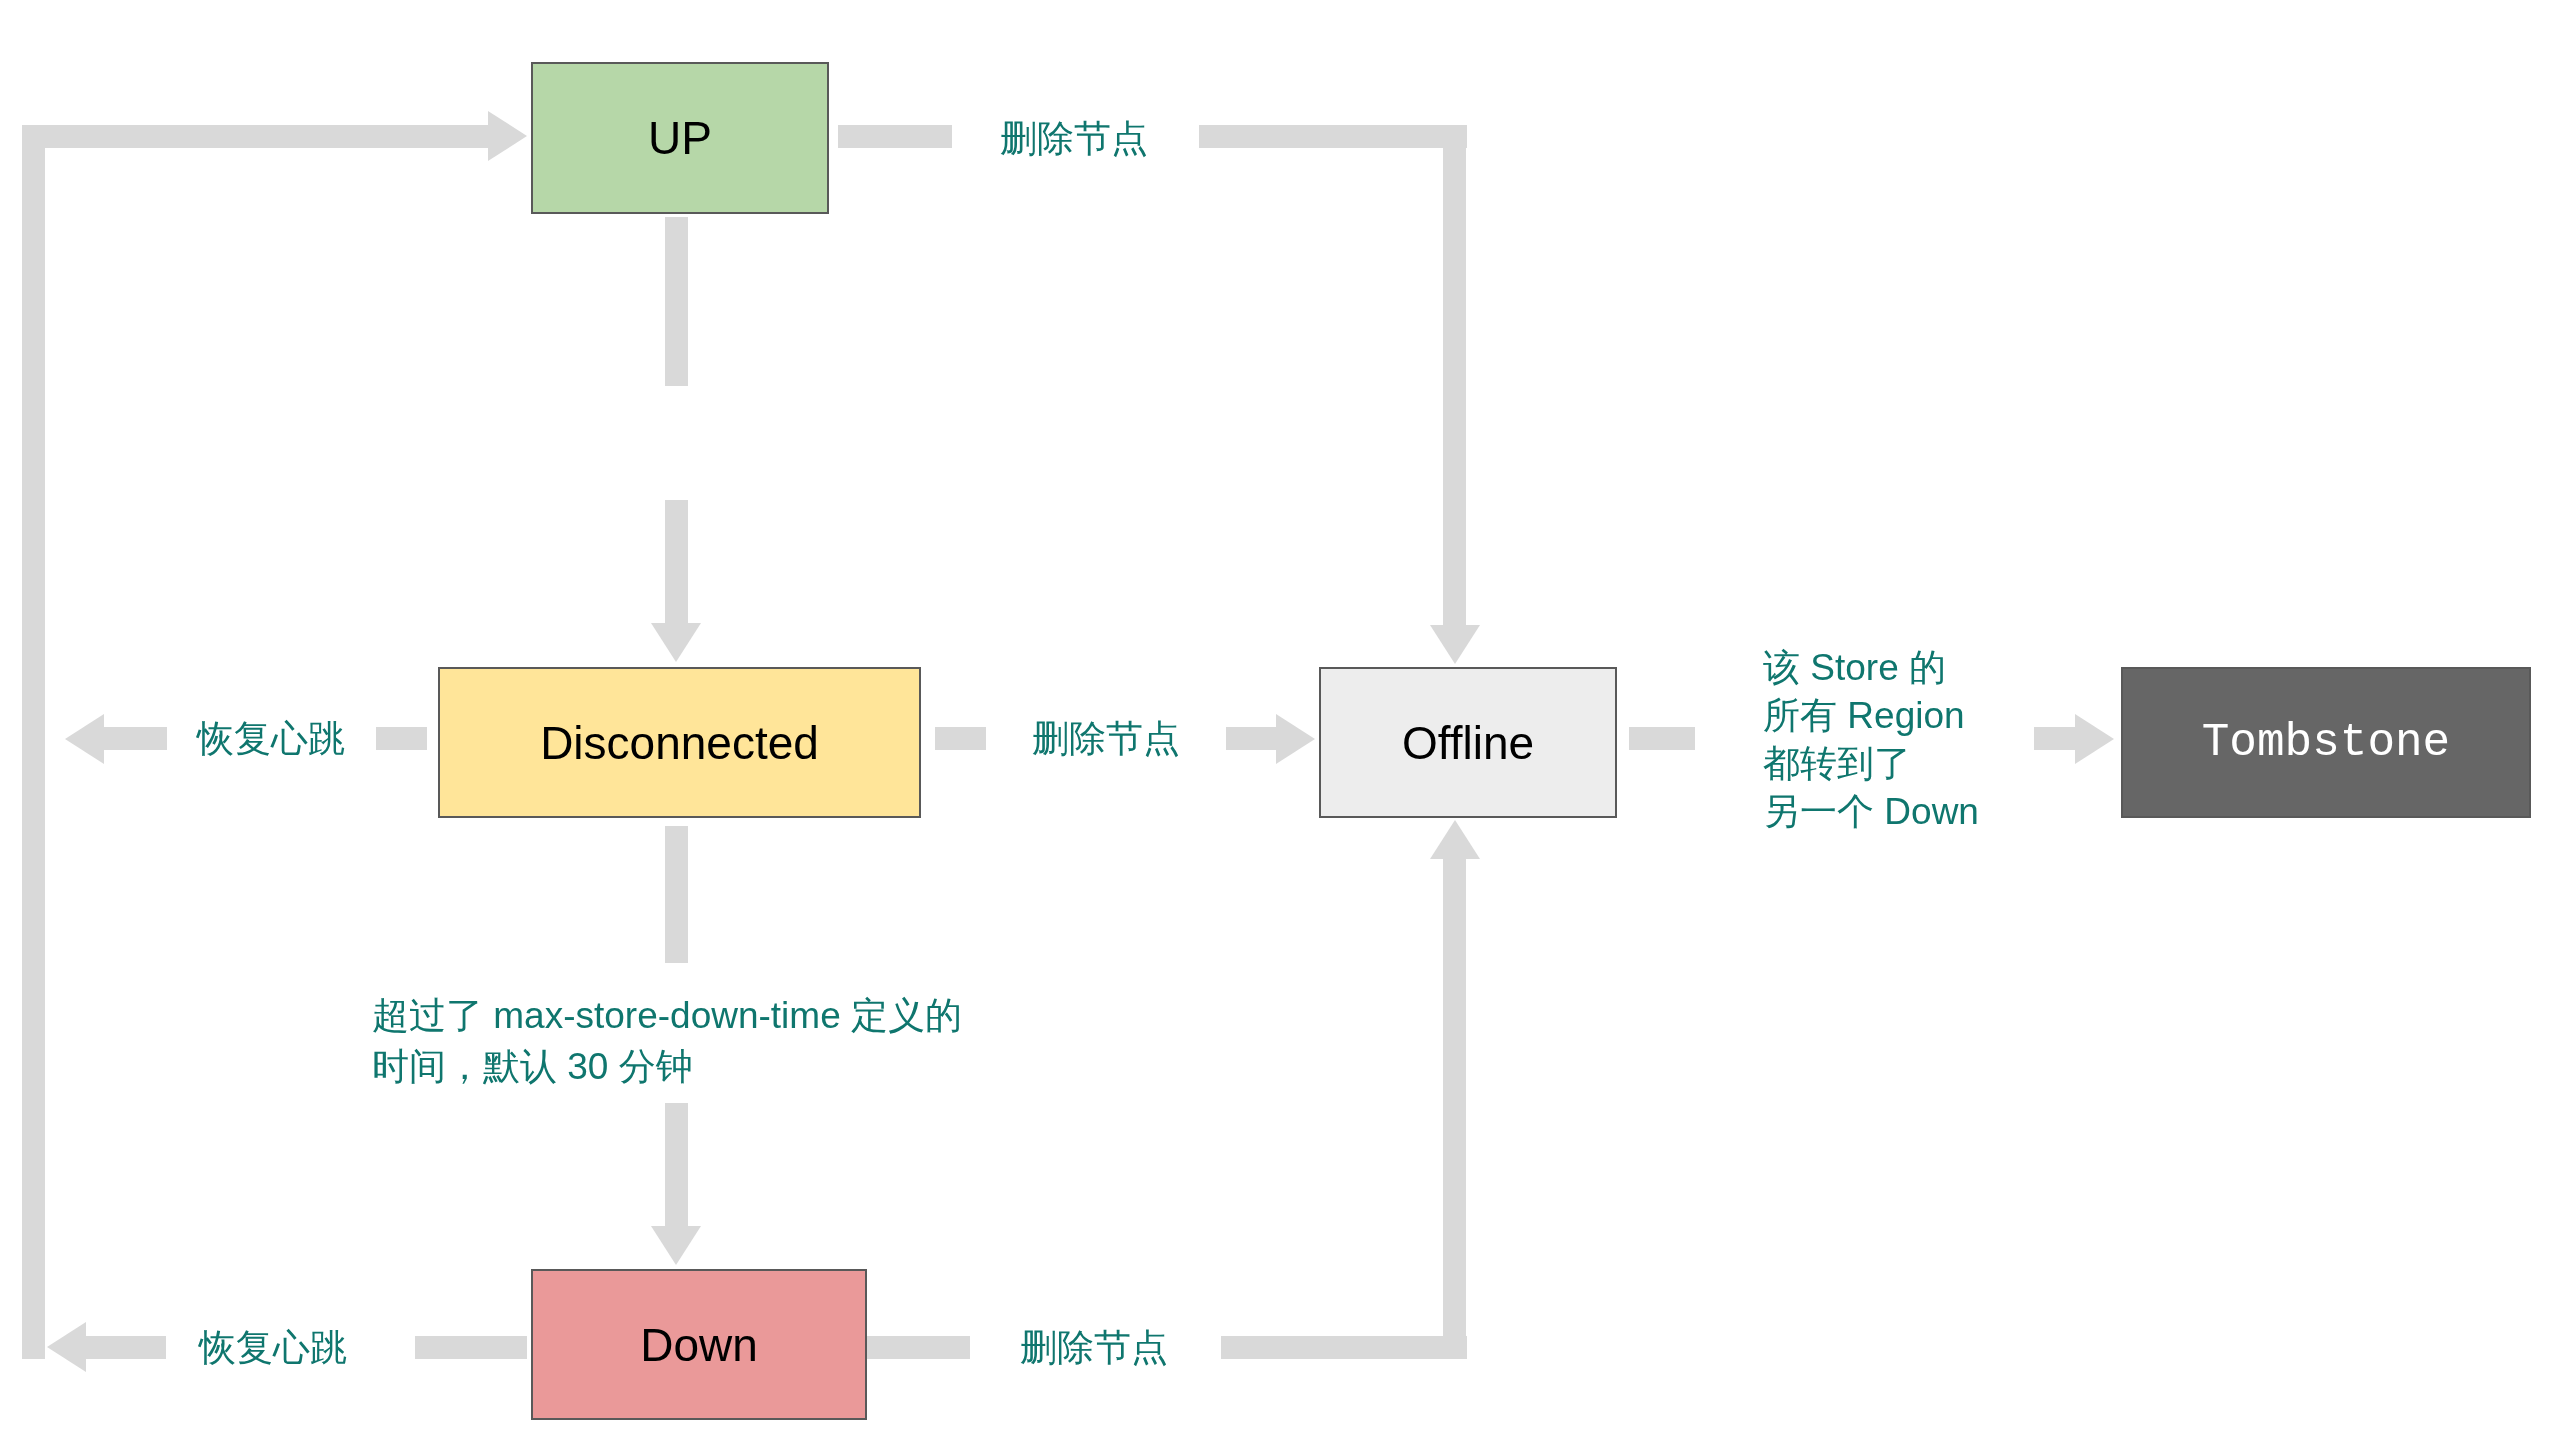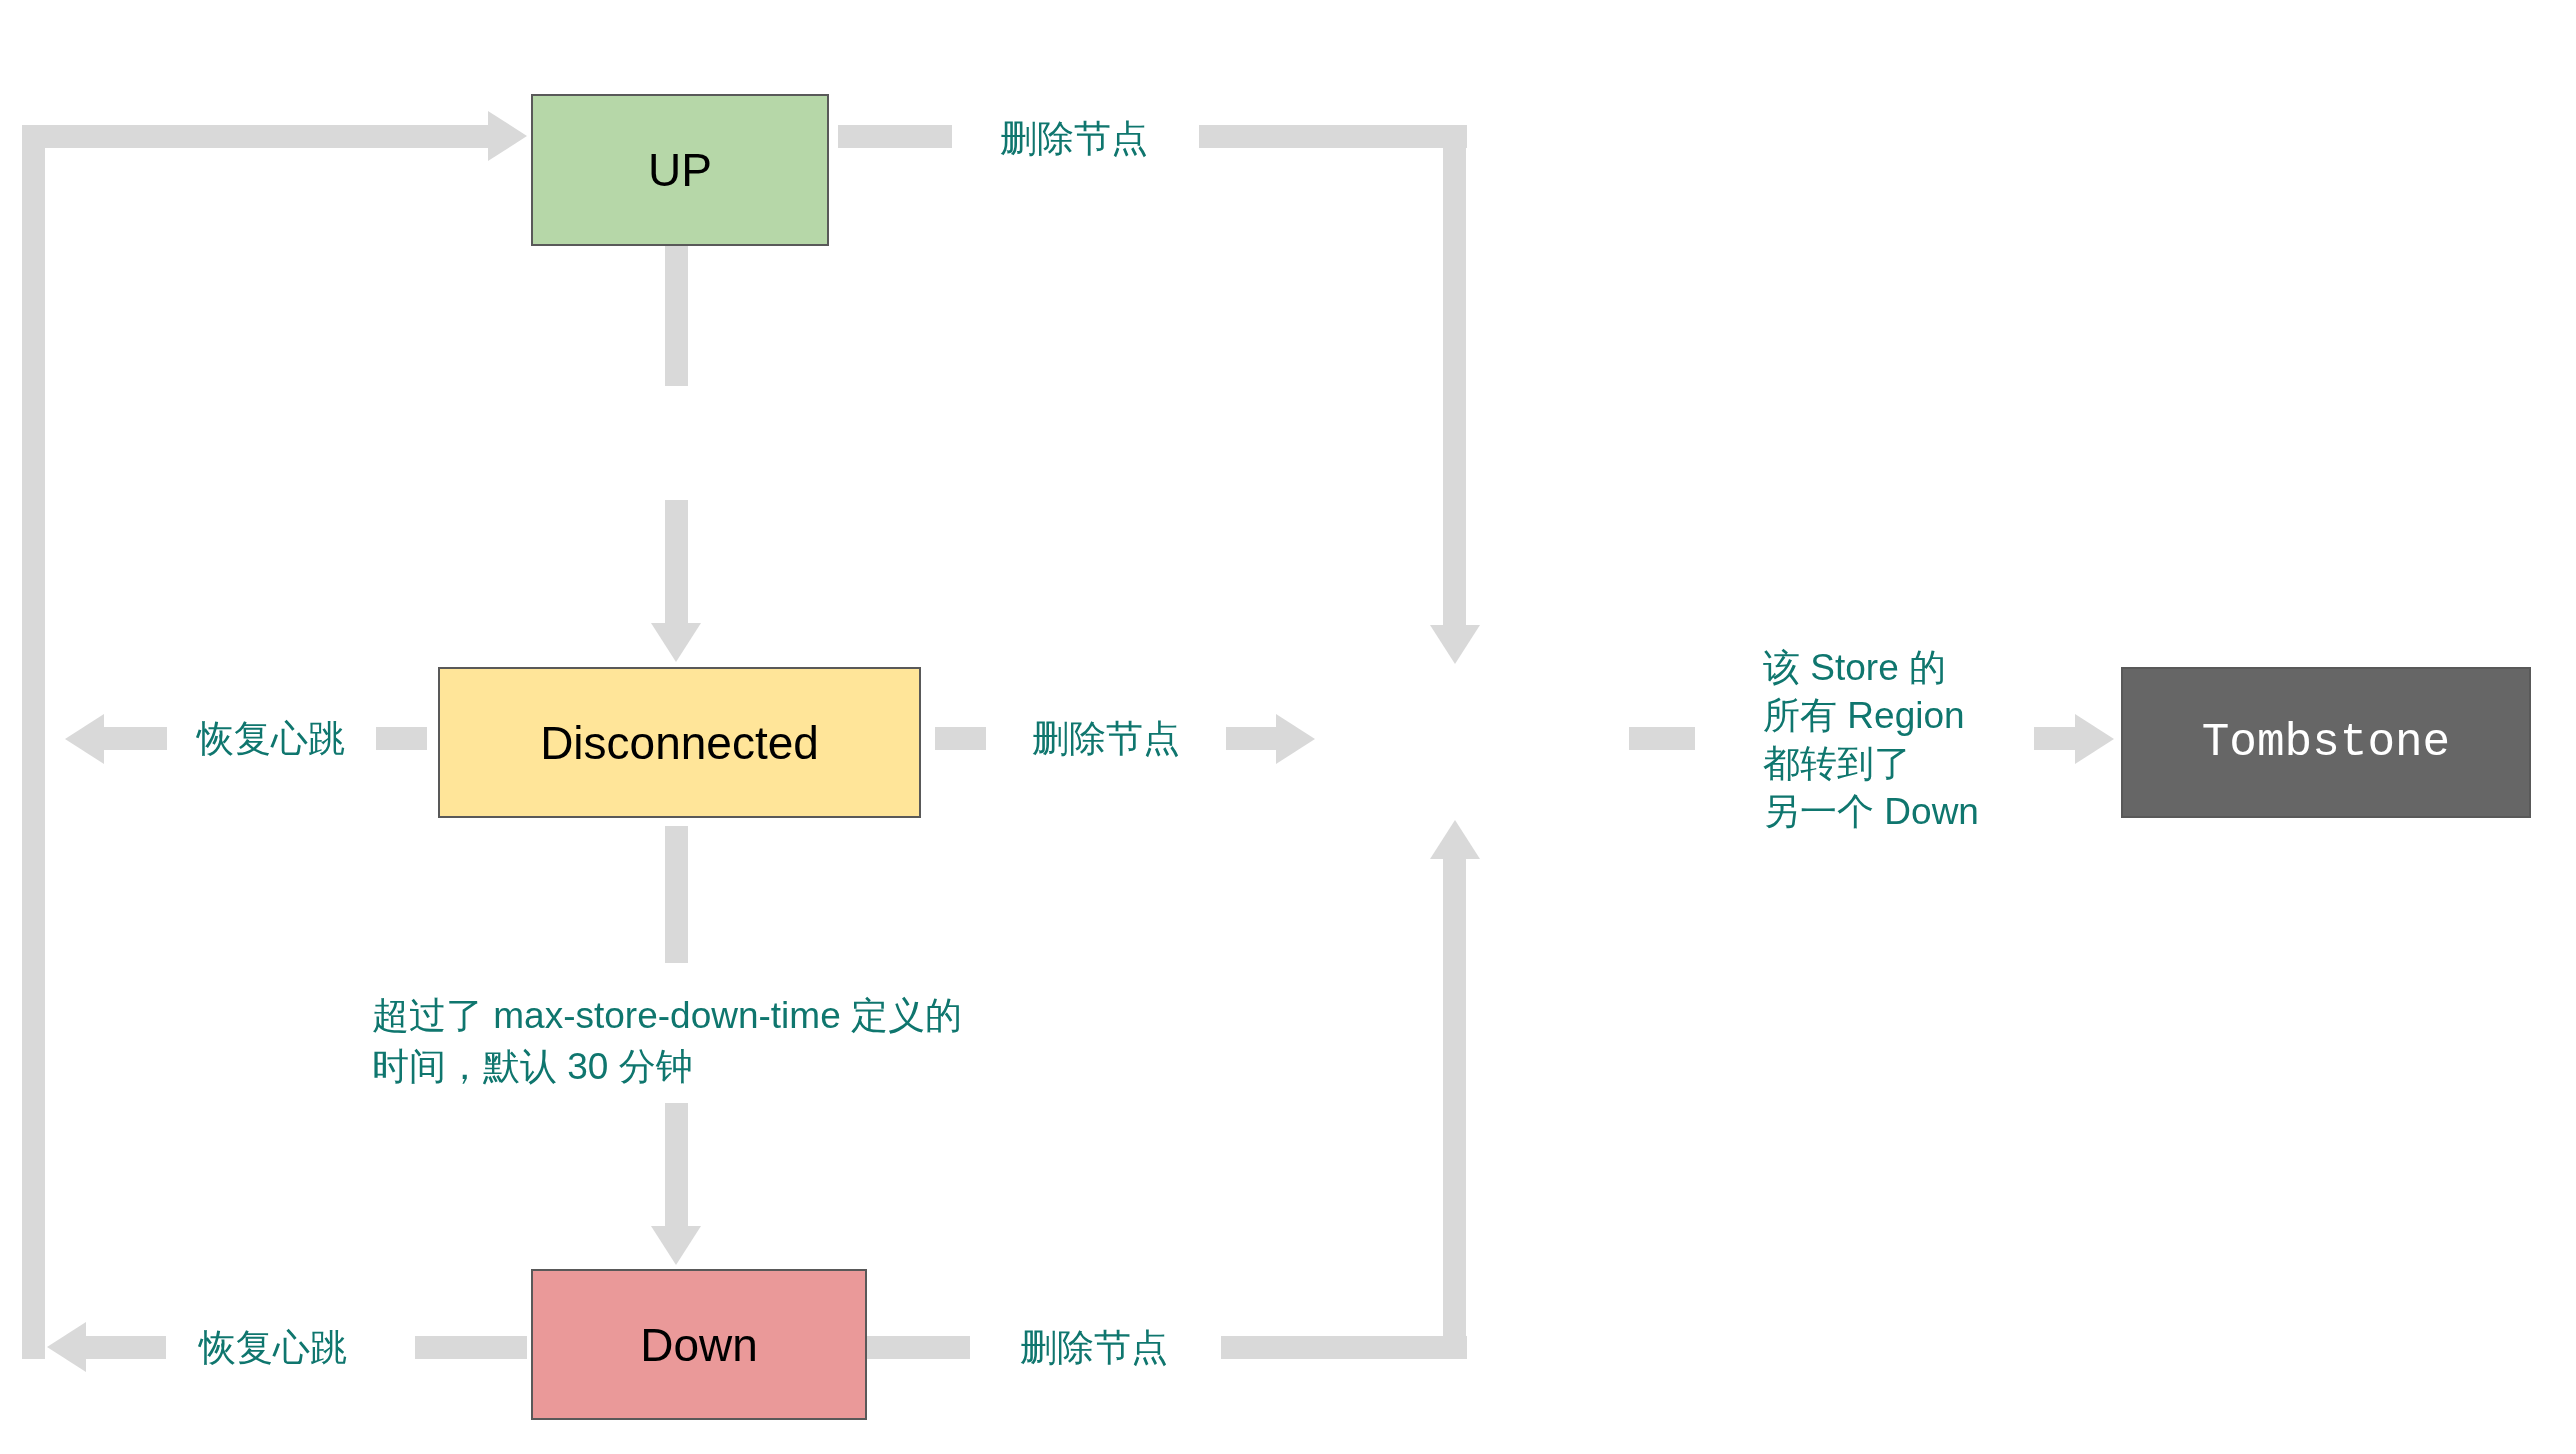--- a/index.html
+++ b/index.html
@@ -21,21 +21,21 @@
   .ah-down{border-left:25.4px solid transparent;border-right:25.4px solid transparent;border-top:39px solid #d9d9d9;}
   .ah-up{border-left:25.4px solid transparent;border-right:25.4px solid transparent;border-bottom:39px solid #d9d9d9;}
   
   .node{
     position:absolute;
     display:flex;align-items:center;justify-content:center;
     border:2.9px solid #595959;
     box-sizing:border-box;
     font-size:46px;color:#000000;
   }
-  .node-up{left:531px;top:62px;width:298px;height:152px;background:#b6d7a8;margin-top:32px;}
+  .node-up{left:531px;top:62px;width:298px;height:152px;background:#b6d7a8;}
   .node-disconnected{left:438px;top:667px;width:483px;height:151px;background:#ffe599;}
   .node-offline{left:1319px;top:667px;width:298px;height:151px;background:#ededed;}
   .node-tombstone{left:2121px;top:667px;width:410px;height:151px;background:#666666;color:#ffffff;font-family:Liberation Mono, monospace;}
   .node-down{left:531px;top:1269px;width:336px;height:151px;background:#ea9999;}
   
   .lbl{
     position:absolute;transform:translate(-50%,-50%);
     font-size:37px;color:#0f766e;white-space:nowrap;
   }
   .lbl-block{}
@@ -98,20 +98,23 @@
   <div class="seg h" style="left:1221px;top:1336px;width:246px;"></div>
   <div class="seg v" style="left:1443px;top:859px;height:477px;"></div>
   <div class="ah ah-up" style="left:1430px;top:820px;"></div>
 
   <div class="node node-up">
     <span>UP</span>
   </div>
   <div class="node node-disconnected">
     <span>Disconnected</span>
   </div>
+  <div class="node node-offline">
+    <span>Offline</span>
+  </div>
   <div class="node node-tombstone">
     <span>Tombstone</span>
   </div>
   <div class="node node-down">
     <span>Down</span>
   </div>
 
 </div>
 
 

